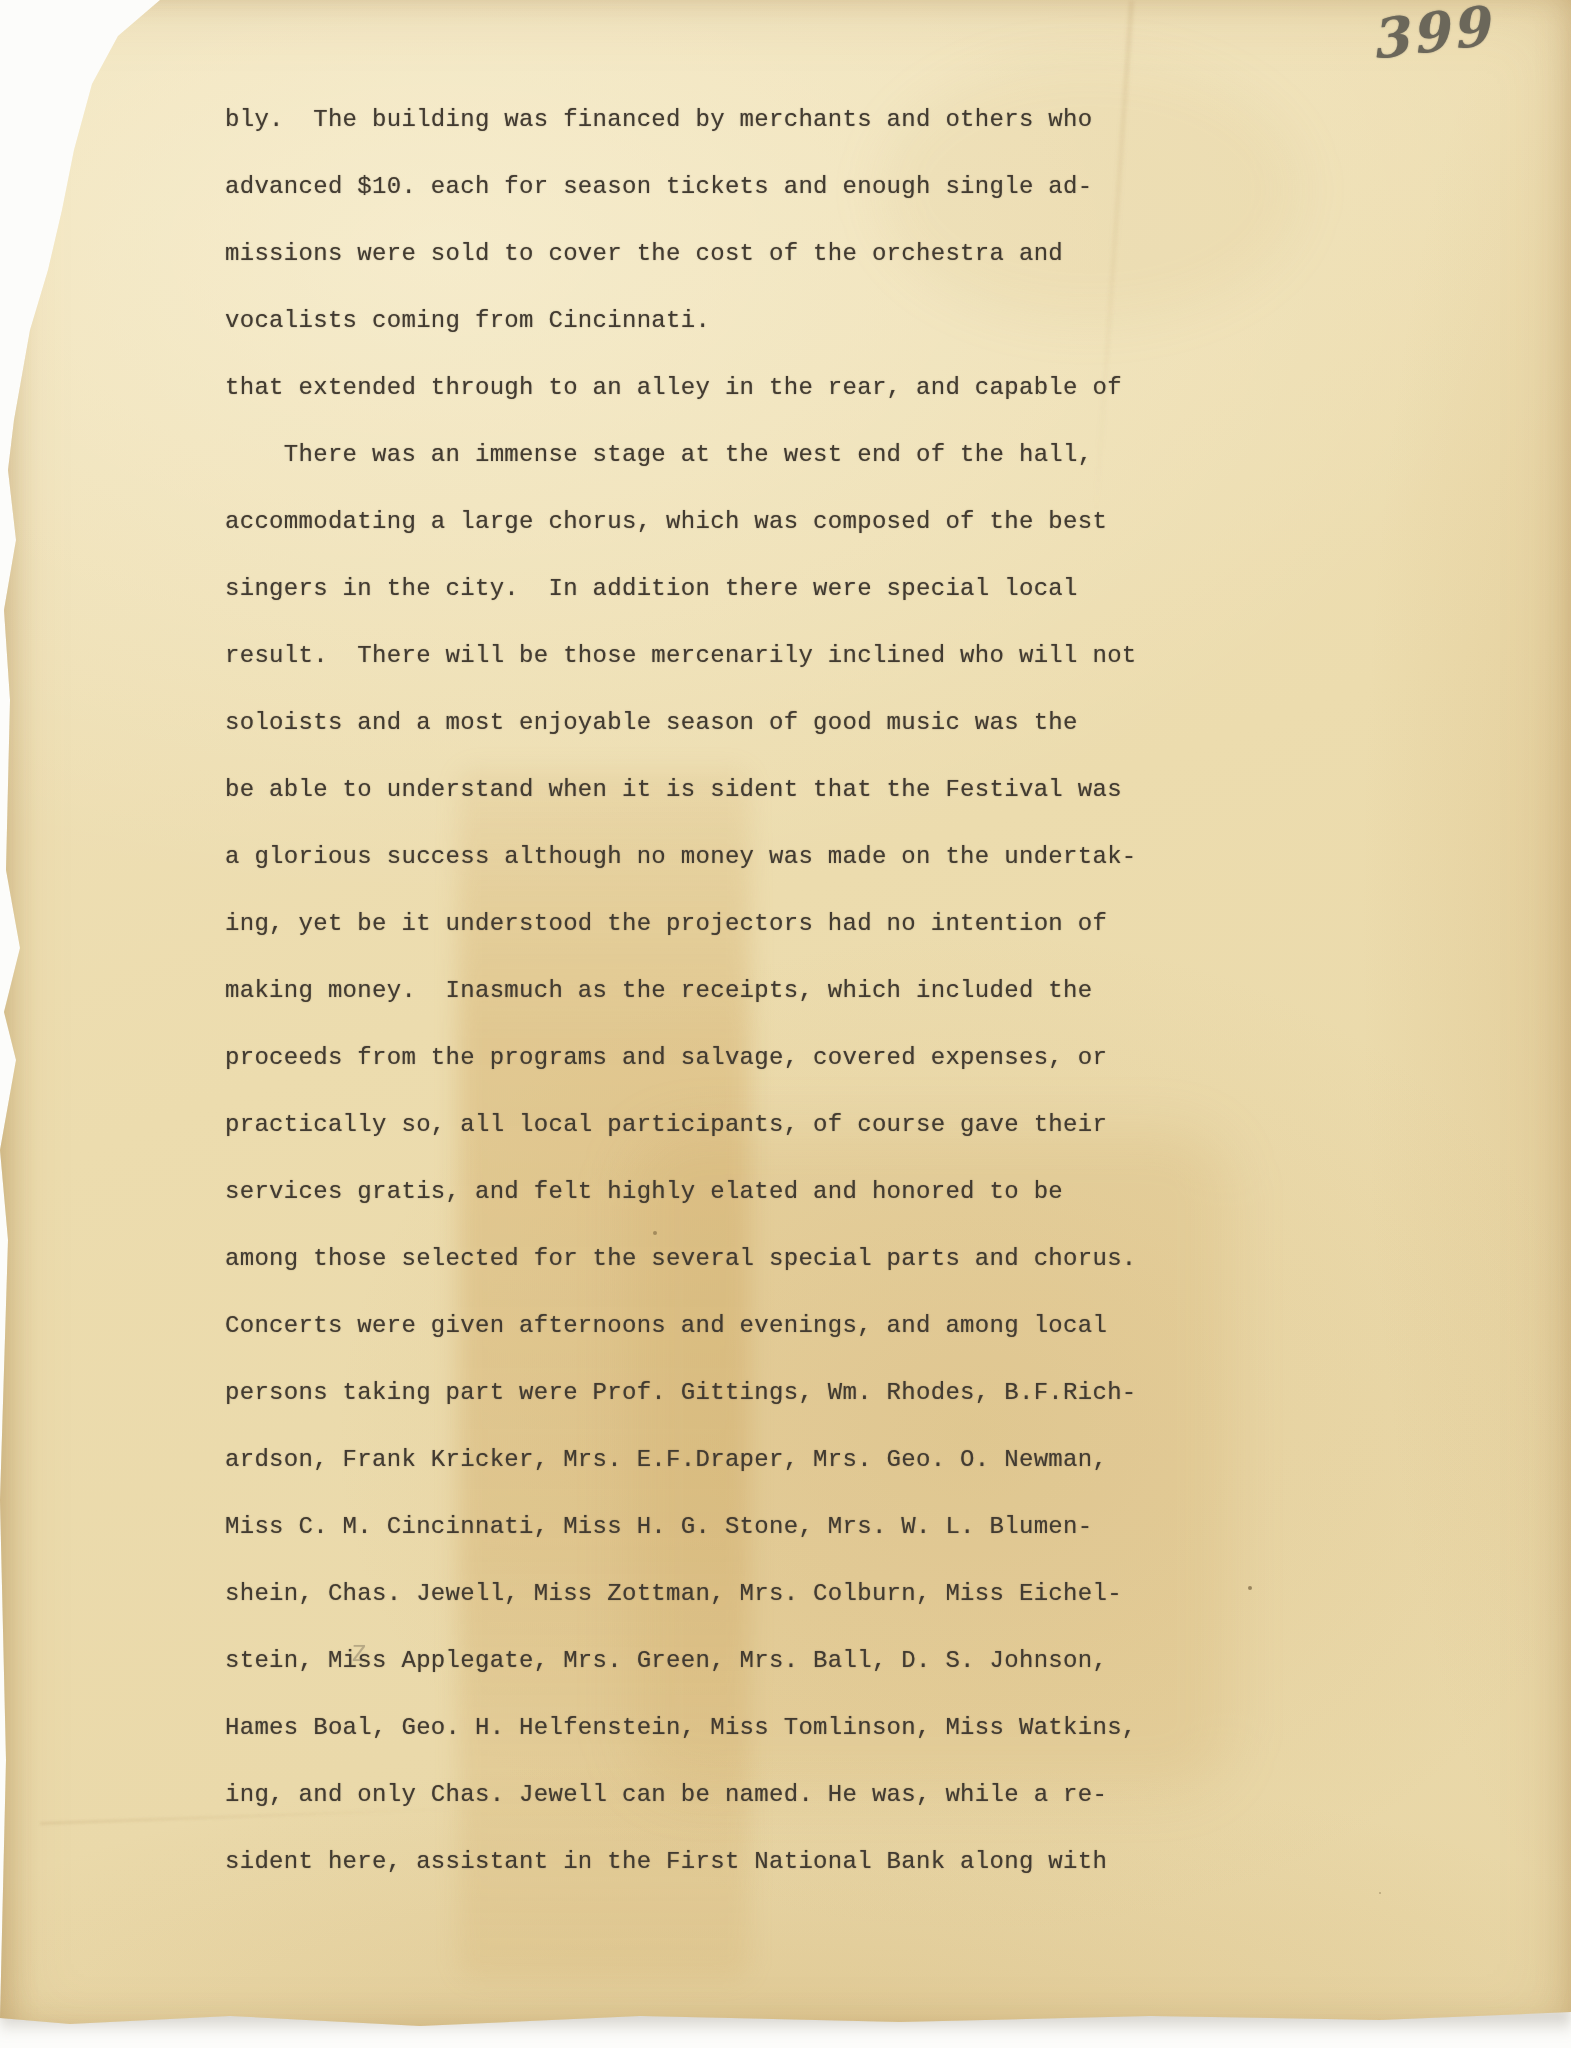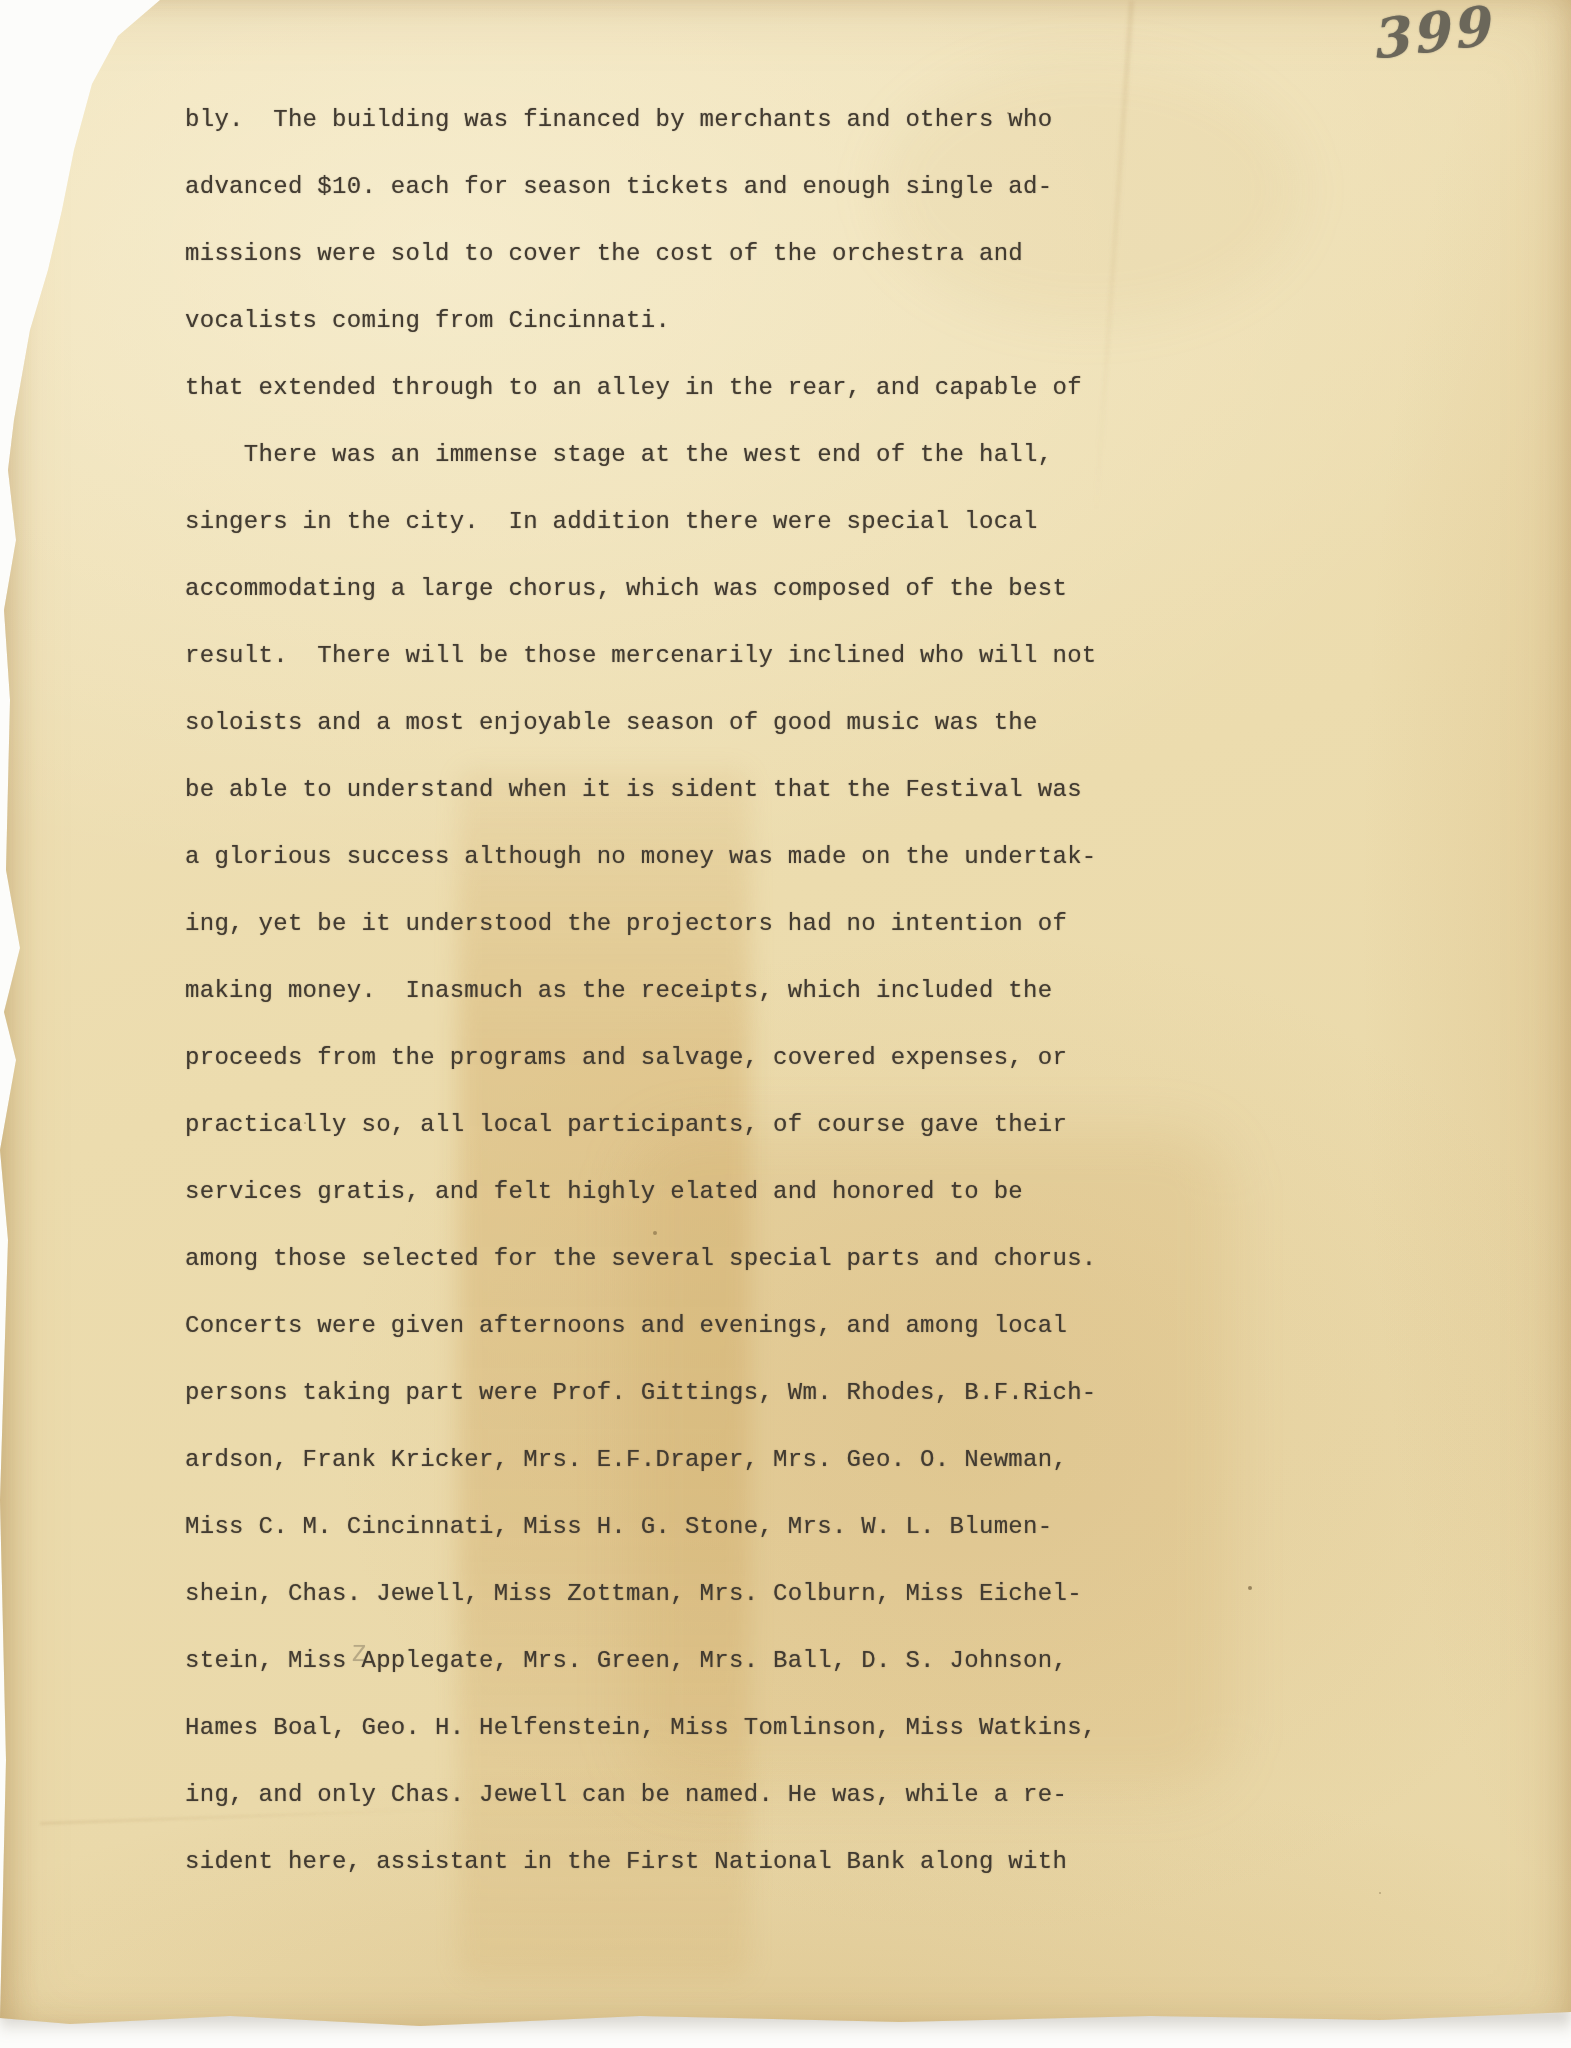--- a/index.html
+++ b/index.html
@@ -90,20 +90,21 @@
     text-shadow:0 0 1.5px rgba(104,100,88,0.7);
   }
   .text-block{
     position:absolute;left:185px;top:86px;width:1260px;
   }
   .line{
     white-space:pre;
     font-size:24px;line-height:67px;letter-spacing:0.3px;
     color:#423b31;
     text-shadow:0 0 1.2px rgba(58,50,40,0.55);
+    margin-left:40px;
   }
   .faint-z{
     position:absolute;left:352px;top:1641px;
     font-size:24px;color:#423b31;opacity:0.30;
     text-shadow:0 0 1px rgba(58,50,40,0.4);
   }
 </style>
 </head>
 <body>
 
@@ -122,22 +123,22 @@
 
     <div class="page-number">399</div>
 
     <div class="text-block">
       <div class="line">bly.  The building was financed by merchants and others who</div>
       <div class="line">advanced $10. each for season tickets and enough single ad-</div>
       <div class="line">missions were sold to cover the cost of the orchestra and</div>
       <div class="line">vocalists coming from Cincinnati.</div>
       <div class="line">that extended through to an alley in the rear, and capable of</div>
       <div class="line">    There was an immense stage at the west end of the hall,</div>
+      <div class="line">accommodating a large chorus, which was composed of the best</div>
       <div class="line">singers in the city.  In addition there were special local</div>
-      <div class="line">accommodating a large chorus, which was composed of the best</div>
       <div class="line">result.  There will be those mercenarily inclined who will not</div>
       <div class="line">soloists and a most enjoyable season of good music was the</div>
       <div class="line">be able to understand when it is sident that the Festival was</div>
       <div class="line">a glorious success although no money was made on the undertak-</div>
       <div class="line">ing, yet be it understood the projectors had no intention of</div>
       <div class="line">making money.  Inasmuch as the receipts, which included the</div>
       <div class="line">proceeds from the programs and salvage, covered expenses, or</div>
       <div class="line">practically so, all local participants, of course gave their</div>
       <div class="line">services gratis, and felt highly elated and honored to be</div>
       <div class="line">among those selected for the several special parts and chorus.</div>

